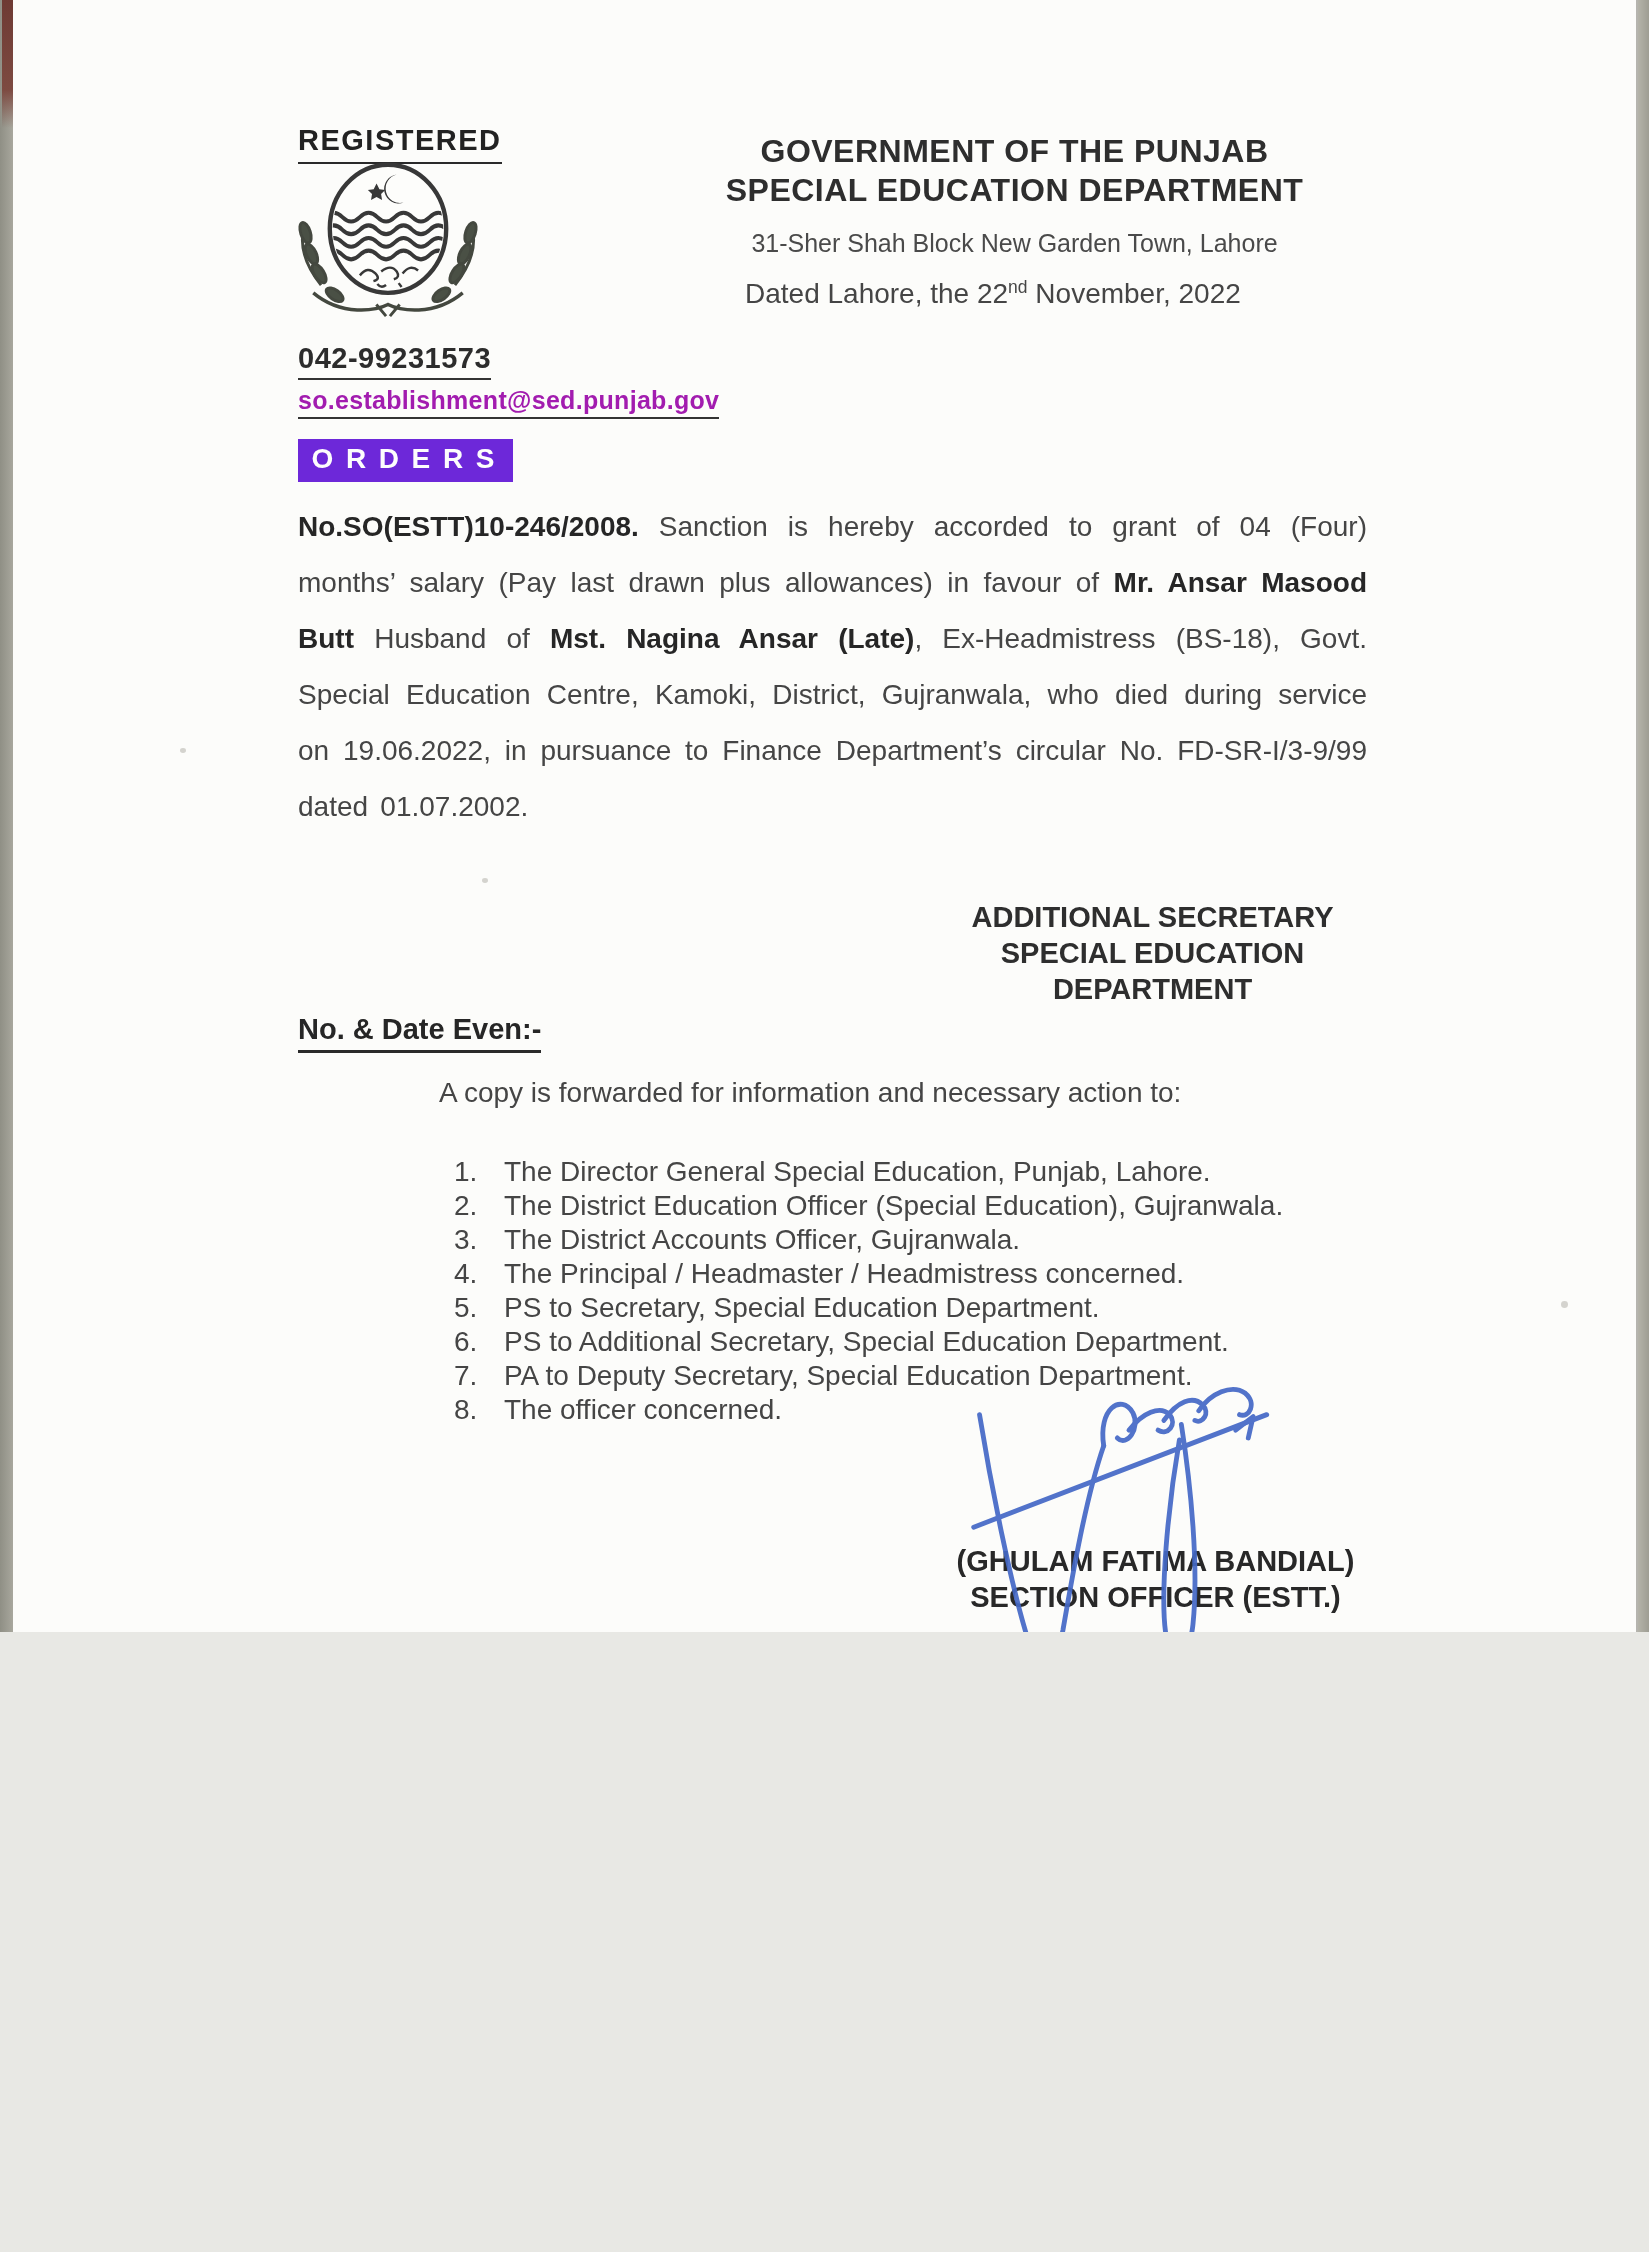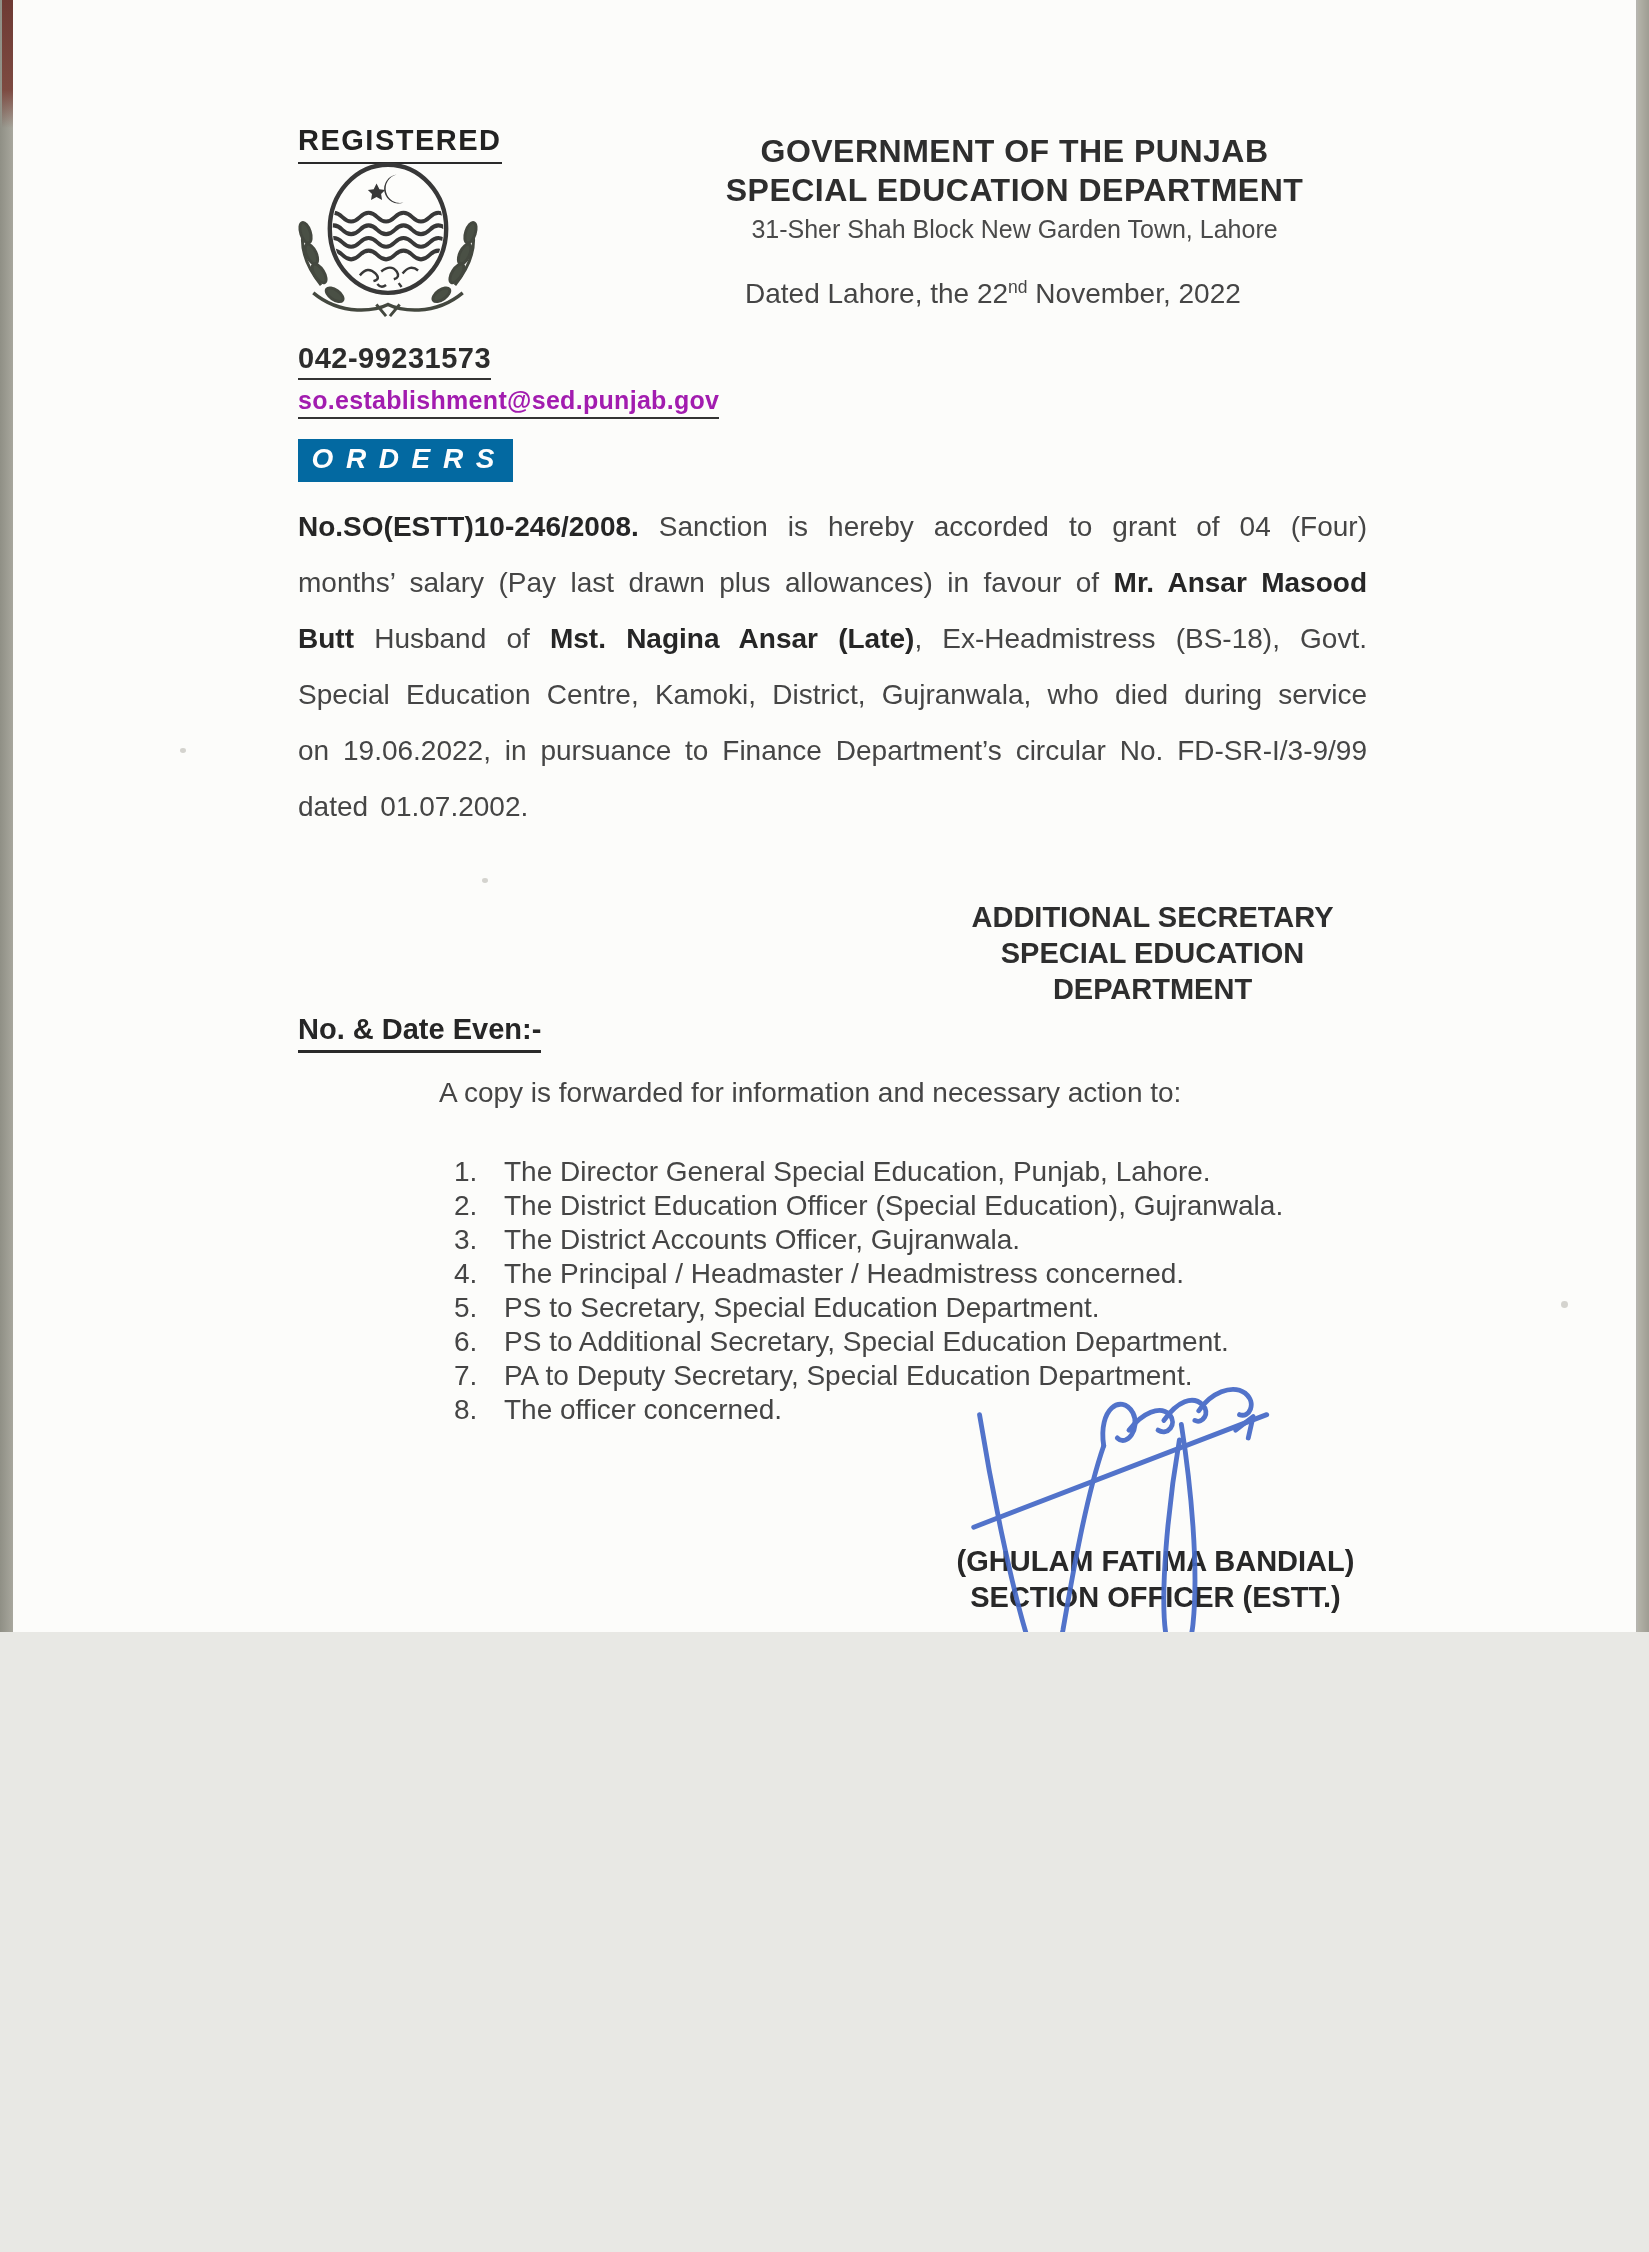--- a/index.html
+++ b/index.html
@@ -26,31 +26,31 @@
   .bottom-band2{position:absolute;left:1024px;top:2243px;width:116px;height:9.7px;
     background:#8b8a80;opacity:.5;}
 
   
   .registered{position:absolute;left:298px;top:124px;
     font-size:29px;font-weight:bold;letter-spacing:1.5px;color:#222;
     border-bottom:2.9px solid #2a2a2a;padding-bottom:4.9px;}
   .crest{position:absolute;left:284px;top:157px;}
   .hdr{position:absolute;left:675px;top:132px;width:679px;text-align:center;color:#2e2e2e;}
   .hdr .l1,.hdr .l2{font-size:32px;font-weight:bold;line-height:39px;letter-spacing:0.5px;}
-  .hdr .addr{font-size:25px;font-weight:400;color:#4a4a4a;margin-top:5px;}
+  .hdr .addr{font-size:25px;font-weight:400;color:#4a4a4a;margin-top:19px;}
   .dateline{position:absolute;left:701px;top:278px;font-size:28px;color:#454545;margin-left:44px;}
   .dateline sup{font-size:17.5px;vertical-align:super;line-height:0;}
 
   .phone{position:absolute;left:298px;top:342px;font-size:29px;font-weight:bold;color:#2c2c2c;
     border-bottom:2.9px solid #333;padding-bottom:2.9px;letter-spacing:0.5px;}
   .email{position:absolute;left:298px;top:386px;font-size:25px;font-weight:bold;color:#a21caf;
     border-bottom:2.9px solid #333;padding-bottom:1.9px;letter-spacing:0.3px;}
 
-  .orders{position:absolute;left:298px;top:439px;background:#0369a1;color:#fdfdfd;
-    font-size:28px;font-weight:bold;font-style:italic;letter-spacing:12.6px;
+  .orders{position:absolute;left:298px;top:439px;background:#6d28d9;color:#fdfdfd;
+    font-size:28px;font-weight:bold;letter-spacing:12.6px;
     padding:3.9px 5.8px 6.8px 13.6px;}
 
   
   .order-para{position:absolute;left:298px;top:499px;width:1069px;margin:0;
     font-size:28px;line-height:56px;text-align:justify;word-spacing:.16em;color:#454545;}
   .order-para .b{font-weight:bold;color:#262626;}
 
   .signatory{position:absolute;left:910px;top:899px;width:485px;text-align:center;
     font-size:29px;font-weight:bold;color:#2e2e2e;line-height:36px;}
 

